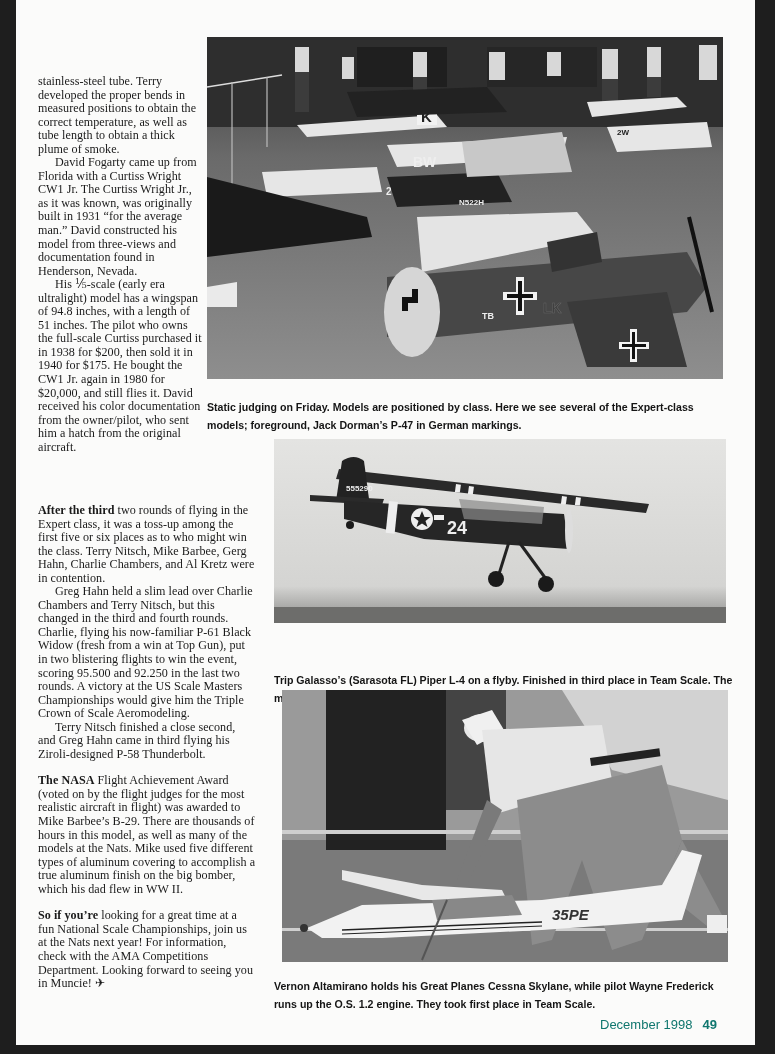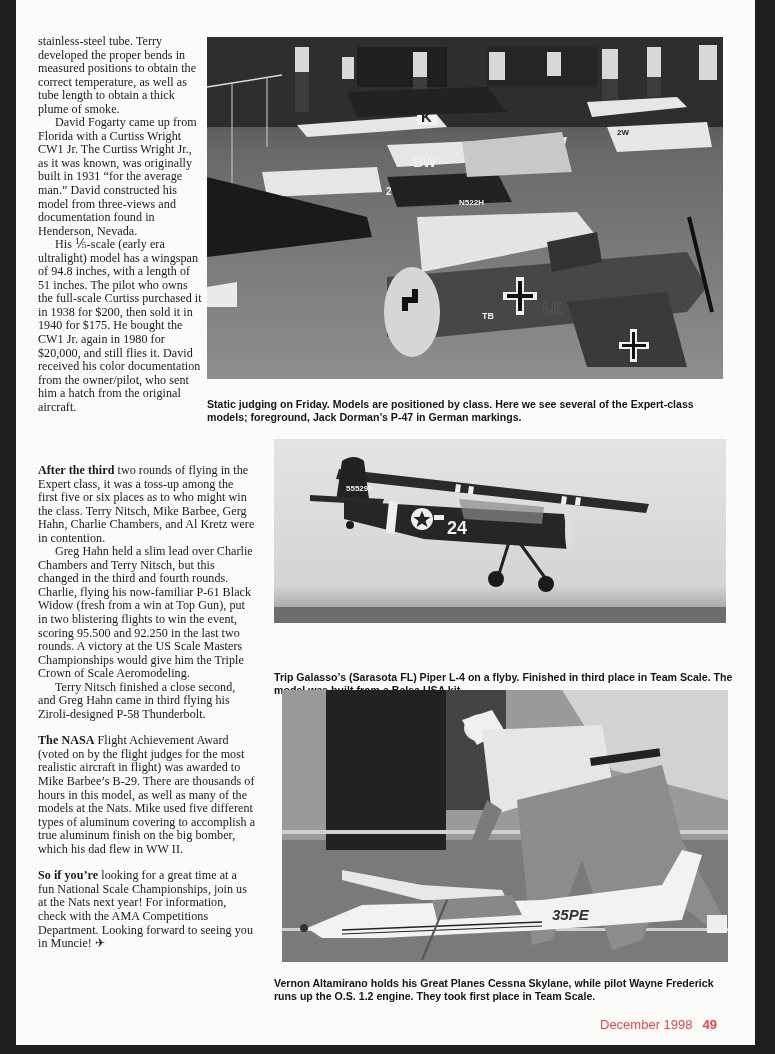--- a/index.html
+++ b/index.html
@@ -10,37 +10,38 @@
   }
   .page {
     position: absolute; left: 16px; top: 0; width: 739px; height: 1045px;
     background: #fbfbfa;
   }
   .body-col {
     position: absolute;
     font-family: "Liberation Serif", "DejaVu Serif", serif;
     font-size: 12.1px; line-height: 13.55px; color: #1a1a1a;
     letter-spacing: 0.05px;
+    margin-top: 40px;
   }
   .body-col p { margin: 0; }
   .body-col p.indent { text-indent: 17px; }
   .body-col b { font-weight: bold; }
   .caption {
     position: absolute;
     font-family: "Liberation Sans", "DejaVu Sans", sans-serif;
-    font-size: 10.6px; line-height: 13px; font-weight: bold; color: #151515;
+    font-size: 10.6px; line-height: 18px; font-weight: bold; color: #151515;
   }
   .photo {
     position: absolute; overflow: hidden;
   }
   .photo svg { display: block; }
   .footer {
     position: absolute; left: 600px; top: 1017px;
     font-family: "Liberation Sans", "DejaVu Sans", sans-serif;
-    font-size: 13px; color: #ef4444;
+    font-size: 13px; color: #0f766e;
   }
   .footer .pnum { font-weight: bold; margin-left: 10px; }
 </style>
 </head>
 <body>
 
 <div class="page">
 
   <div class="body-col" style="left:22px; top:35px; width:166px;">
     <p><span>stainless-steel tube.  Terry developed the proper bends in measured positions to obtain the correct temperature, as well as tube length to obtain a thick plume of smoke.</span></p>

